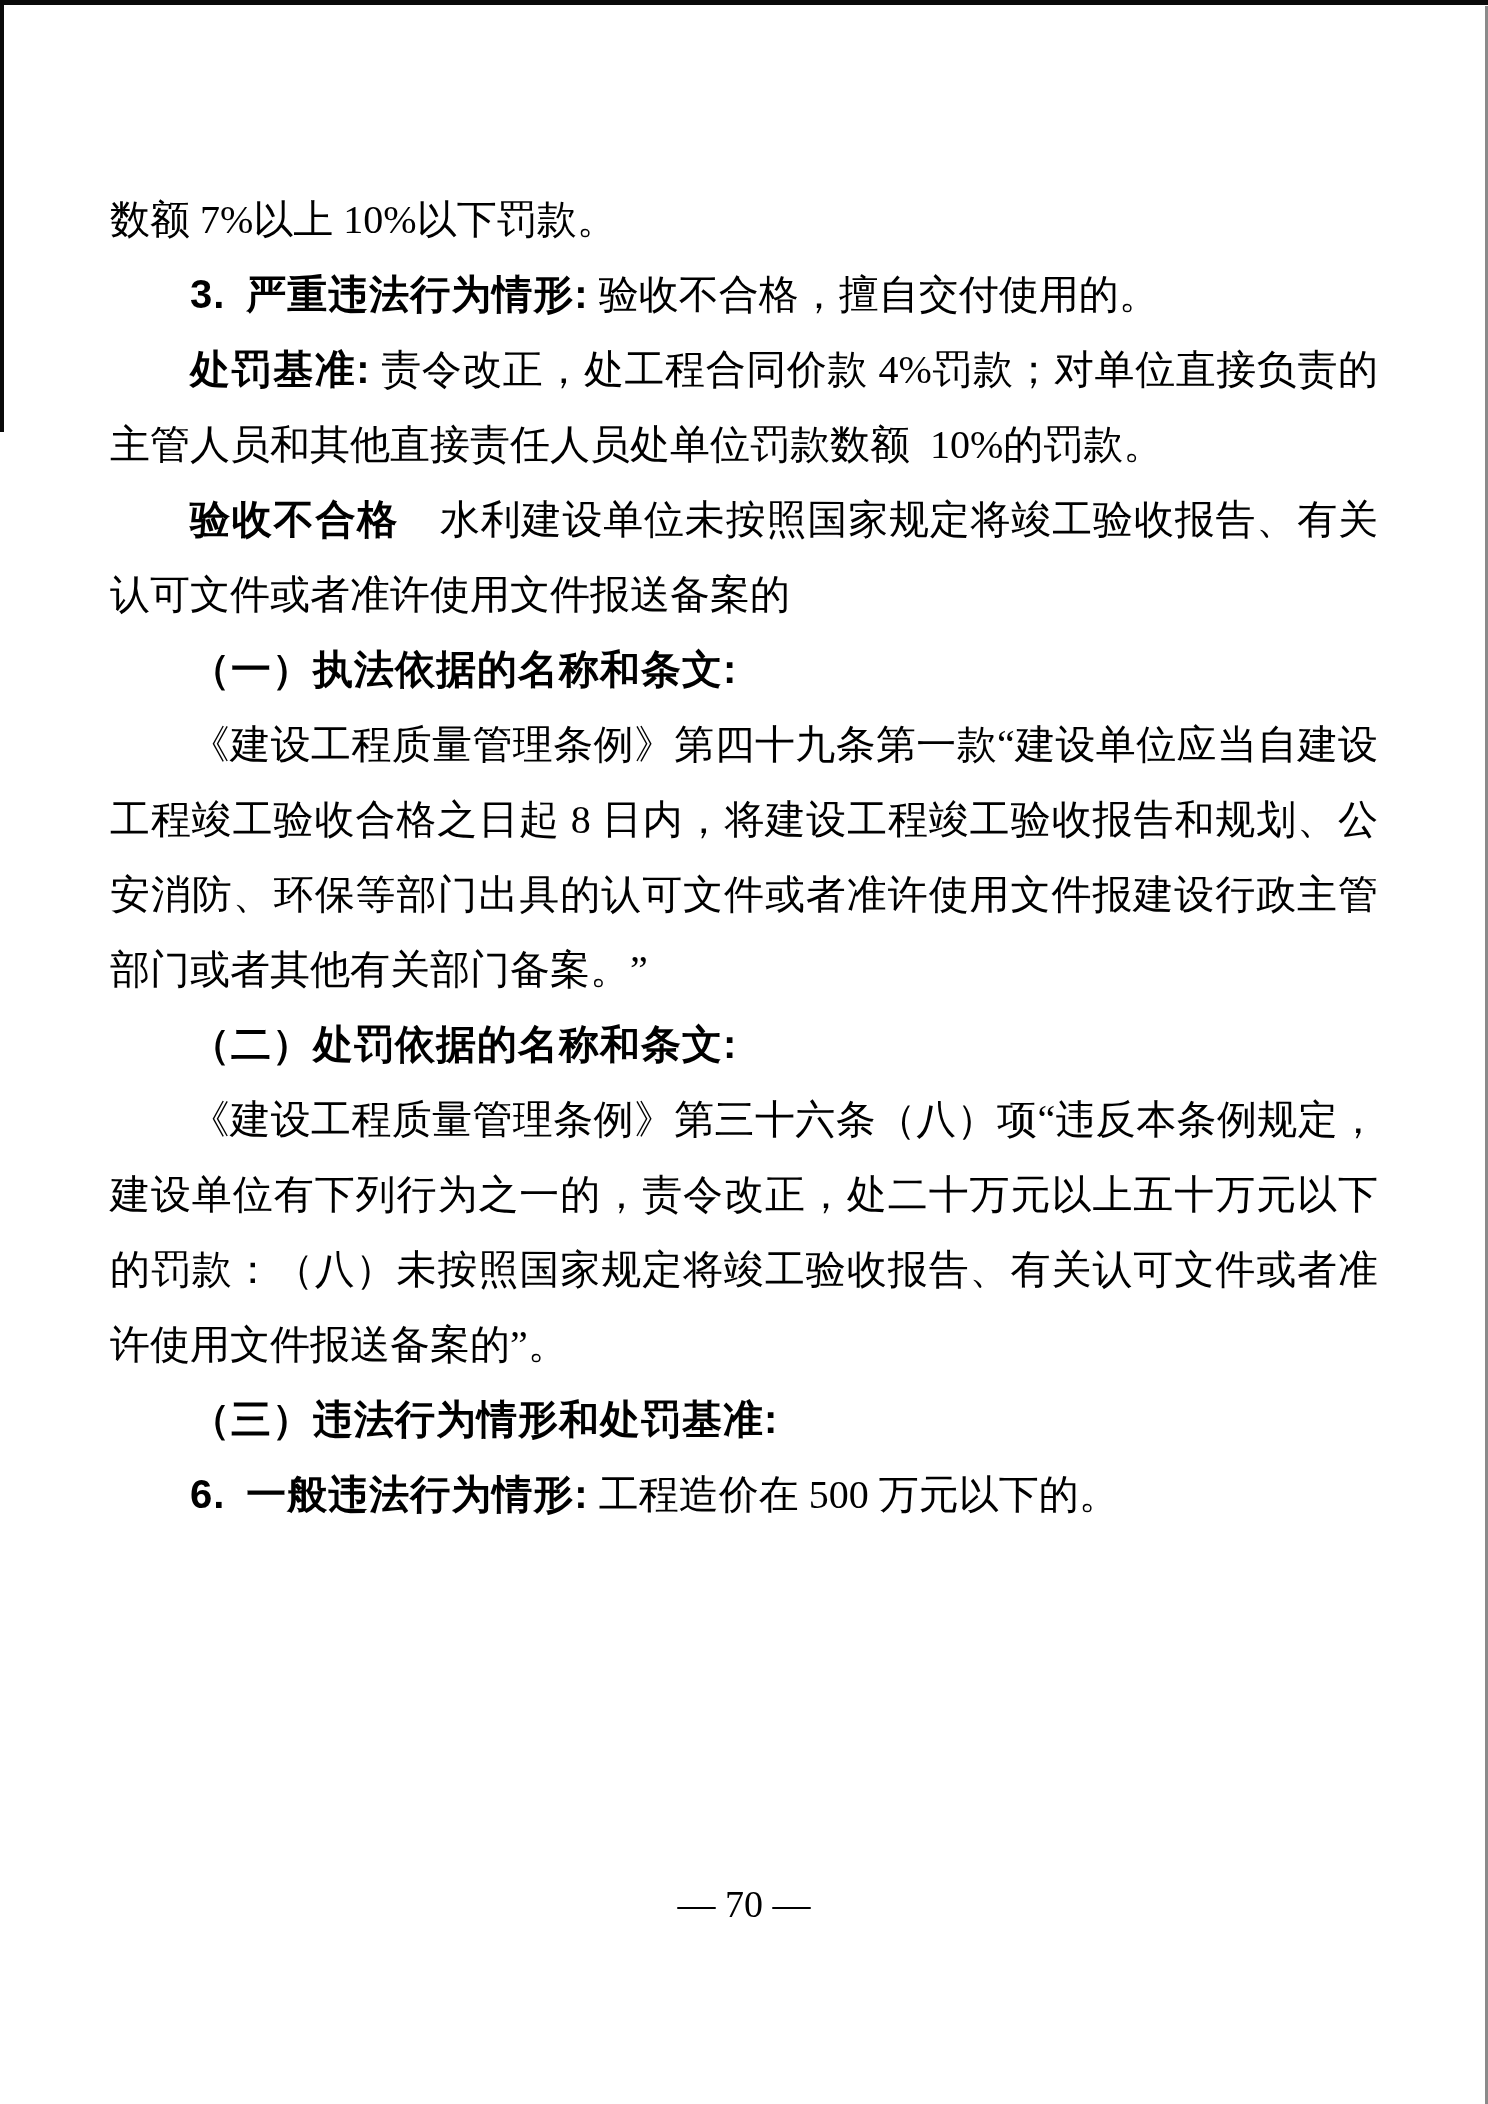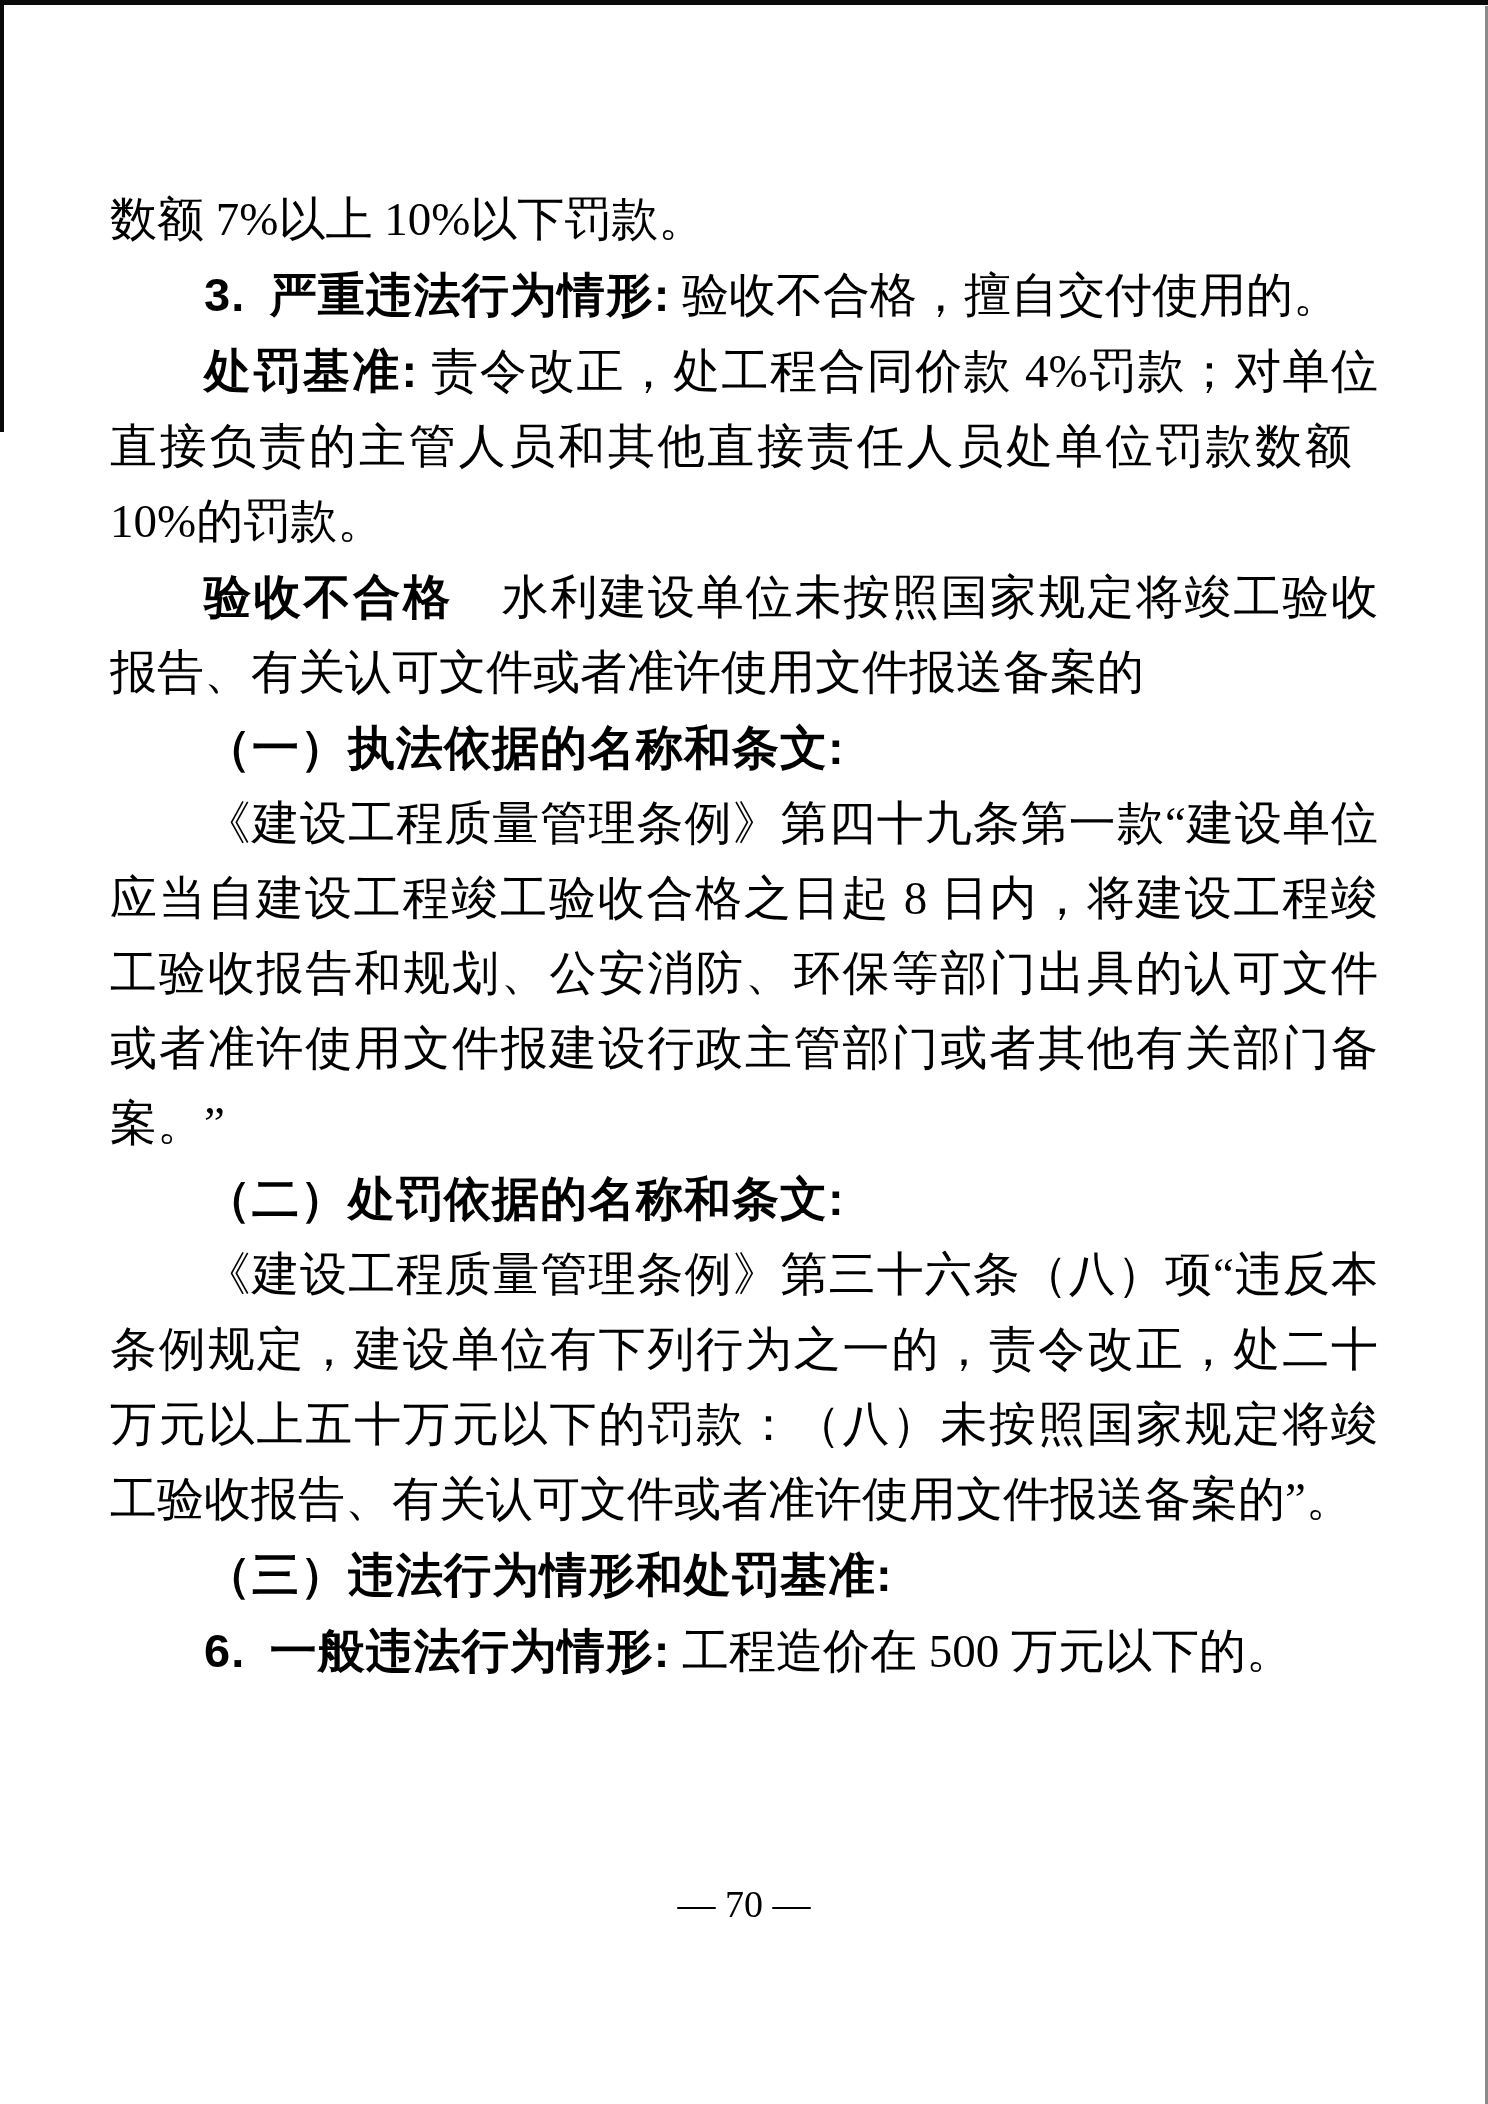--- a/index.html
+++ b/index.html
@@ -33,21 +33,21 @@
     position: absolute;
     top: 6px; right: 0;
     width: 3px; height: 2098px;
     background: #8a8a8a;
   }
   .doc-body {
     position: absolute;
     top: 182px;
     left: 110px;
     width: 1268px;
-    font-size: 47px;
+    font-size: 40px;
     line-height: 75px;
     text-align: justify;
     text-justify: inter-ideograph;
   }
   .para {
     margin: 0;
     padding: 0;
   }
   .para.indent {
     text-indent: 2em;

